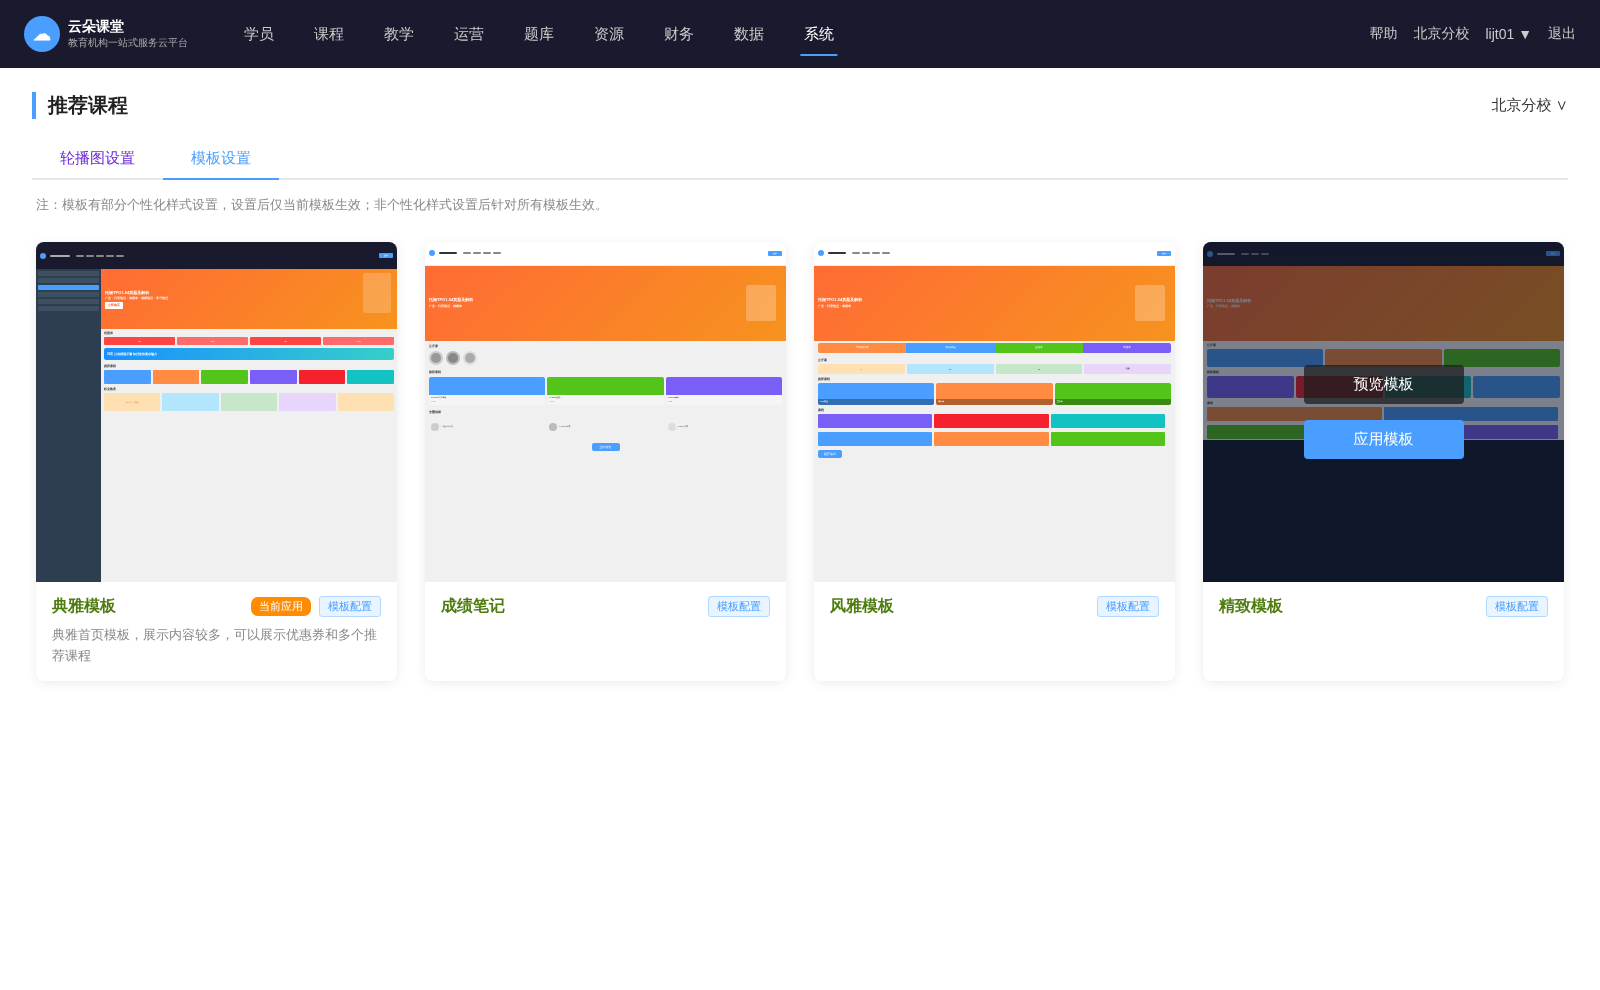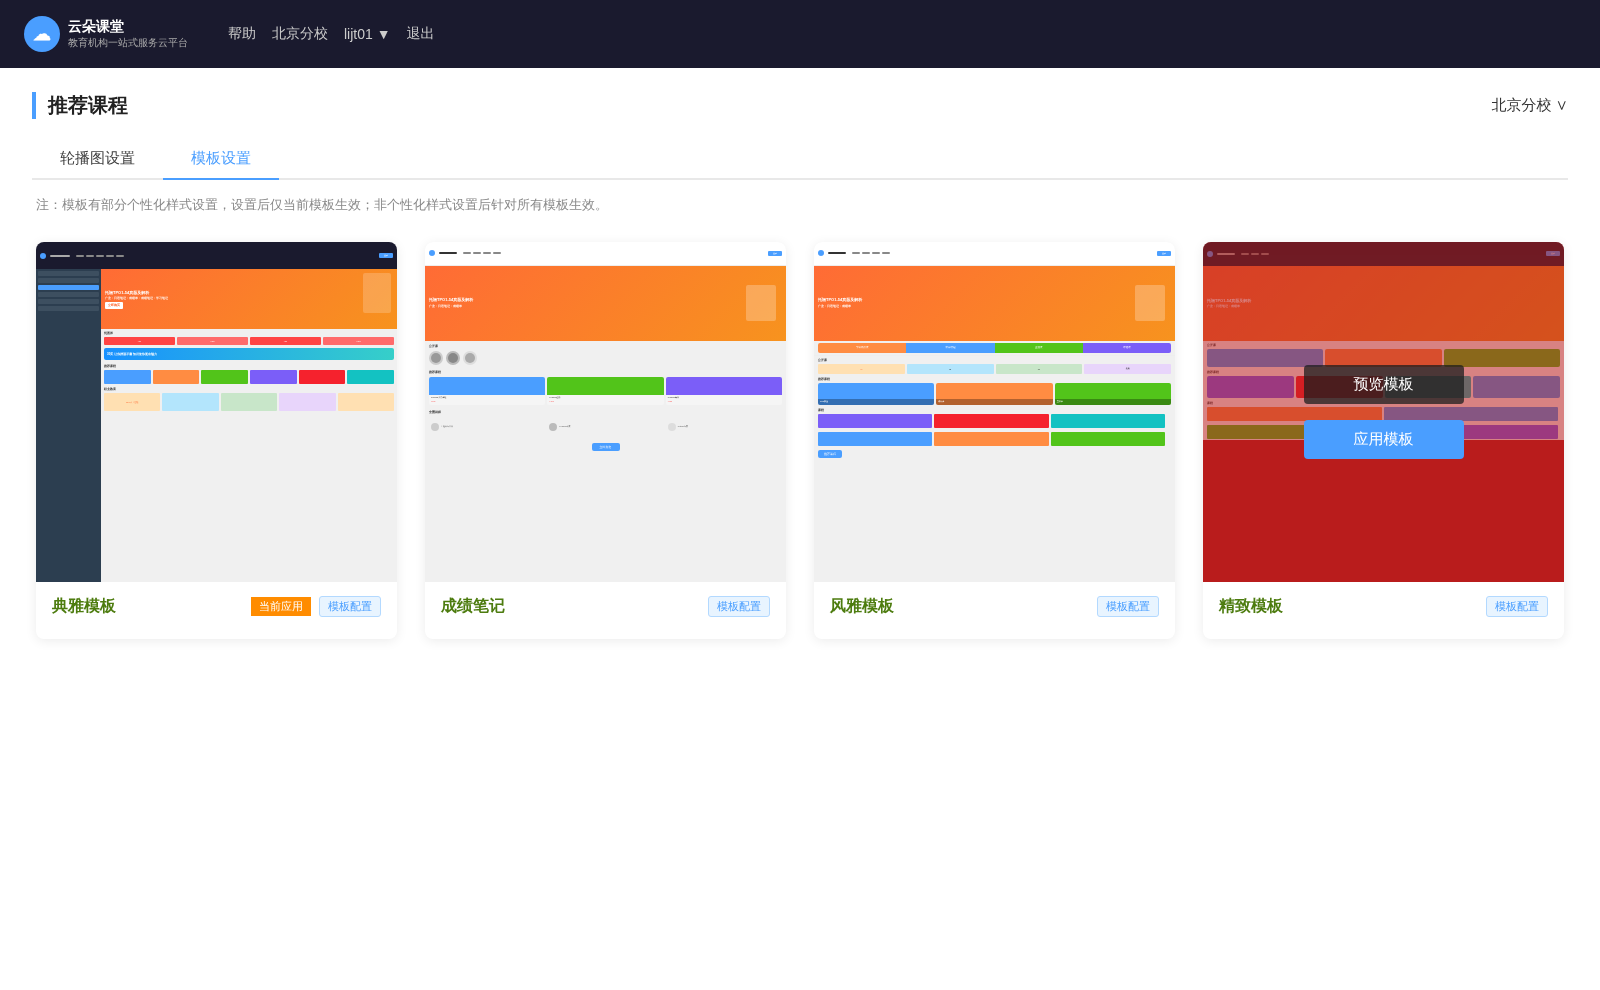--- a/index.html
+++ b/index.html
@@ -113,21 +113,21 @@
     
     .tabs {
       display: flex;
       border-bottom: 2px solid #e8e8e8;
       margin-bottom: 16px;
     }
     .tab {
       padding: 10px 28px;
       font-size: 15px;
       cursor: pointer;
-      color: #404040;
+      color: #6d28d9;
       border-bottom: 2px solid transparent;
       margin-bottom: -2px;
     }
     .tab.active {
       color: #4a9eff;
       border-bottom: 2px solid #4a9eff;
       font-weight: 500;
     }
 
     
@@ -155,21 +155,21 @@
 
     .template-preview {
       width: 100%;
       height: 340px;
       overflow: hidden;
       position: relative;
       cursor: pointer;
       background: #f0f0f0;
     }
     .template-preview.dimmed {
-      background: #b91c1c;
+      background: #0f172a;
     }
     .template-preview.dimmed .preview-img {
       opacity: 0.45;
     }
     .preview-overlay {
       position: absolute;
       top: 0; left: 0; right: 0; bottom: 0;
       display: flex;
       flex-direction: column;
       align-items: center;
@@ -251,21 +251,21 @@
     .template-badges {
       display: flex;
       align-items: center;
       gap: 8px;
     }
     .badge-current {
       background: #ff8c00;
       color: #fff;
       font-size: 11px;
       padding: 2px 8px;
-      border-radius: 0;
+      border-radius: 7px;
     }
     .badge-config {
       background: #e8f4ff;
       color: #4a9eff;
       font-size: 11px;
       padding: 2px 8px;
       border-radius: 3px;
       border: 1px solid #b3d9ff;
       cursor: pointer;
     }
@@ -283,20 +283,31 @@
 </head>
 <body>
 
 <nav class="navbar">
   <div class="navbar-logo">
     <div class="logo-icon">☁</div>
     <div class="logo-text">
       <span class="logo-text-main">云朵课堂</span>
       <span class="logo-text-sub">教育机构一站式服务云平台</span>
     </div>
+  </div>
+  <div class="nav-items">
+    <div class="nav-item">学员</div>
+    <div class="nav-item">课程</div>
+    <div class="nav-item">教学</div>
+    <div class="nav-item">运营</div>
+    <div class="nav-item">题库</div>
+    <div class="nav-item">资源</div>
+    <div class="nav-item">财务</div>
+    <div class="nav-item">数据</div>
+    <div class="nav-item active">系统</div>
   </div>
   <div class="nav-right">
     <span>帮助</span>
     <span>北京分校</span>
     <span>
       <span>lijt01</span>
       <span> ▼</span>
     </span>
     <span>退出</span>
   </div>
@@ -392,20 +403,21 @@
         </div>
       </div>
       <div class="template-footer">
         <div class="template-name-row">
           <span class="template-name">典雅模板</span>
           <div class="template-badges">
             <span class="badge-current">当前应用</span>
             <span class="badge-config">模板配置</span>
           </div>
         </div>
+        <p class="template-desc">典雅首页模板，展示内容较多，可以展示优惠券和多个推荐课程</p>
       </div>
     </div>
 
     <div class="template-card">
       <div class="template-preview">
         <div class="preview-img mock-site">
 
           <div style="height:7%;background:#fff;display:flex;align-items:center;padding:0 4px;gap:2px;border-bottom:1px solid #eee;">
             <div style="width:6px;height:6px;border-radius:50%;background:#4a9eff;"></div>
             <div style="width:18px;height:2px;background:#333;margin-left:2px;border-radius:1px;"></div>

